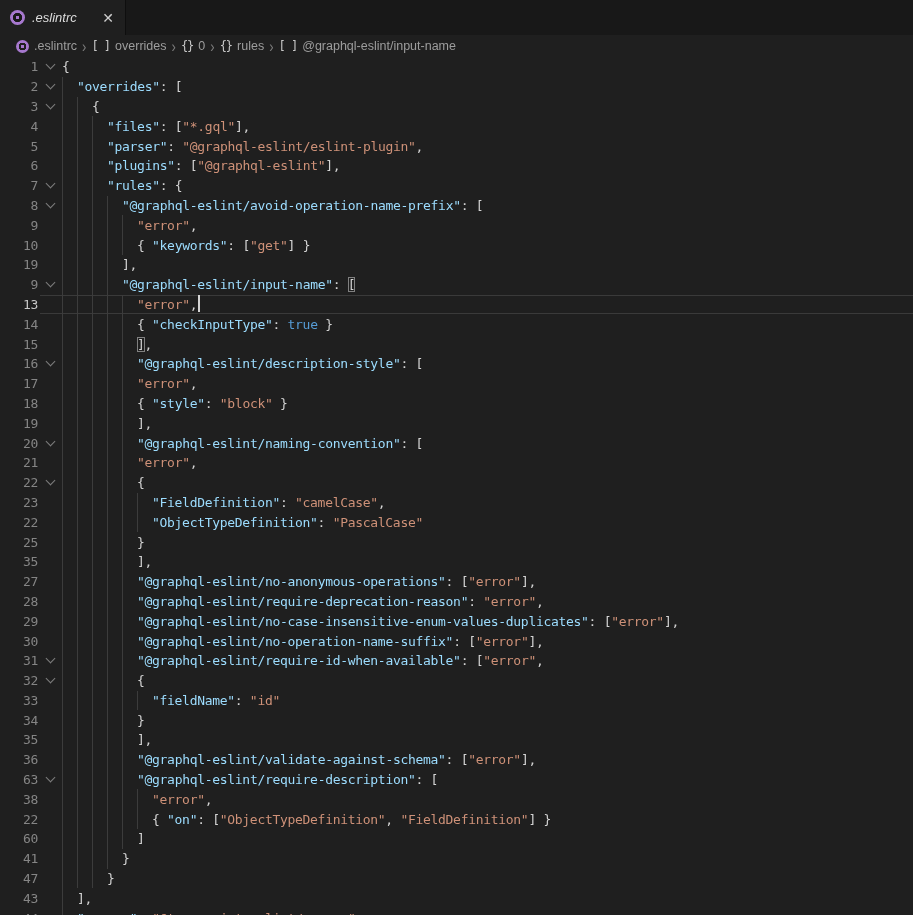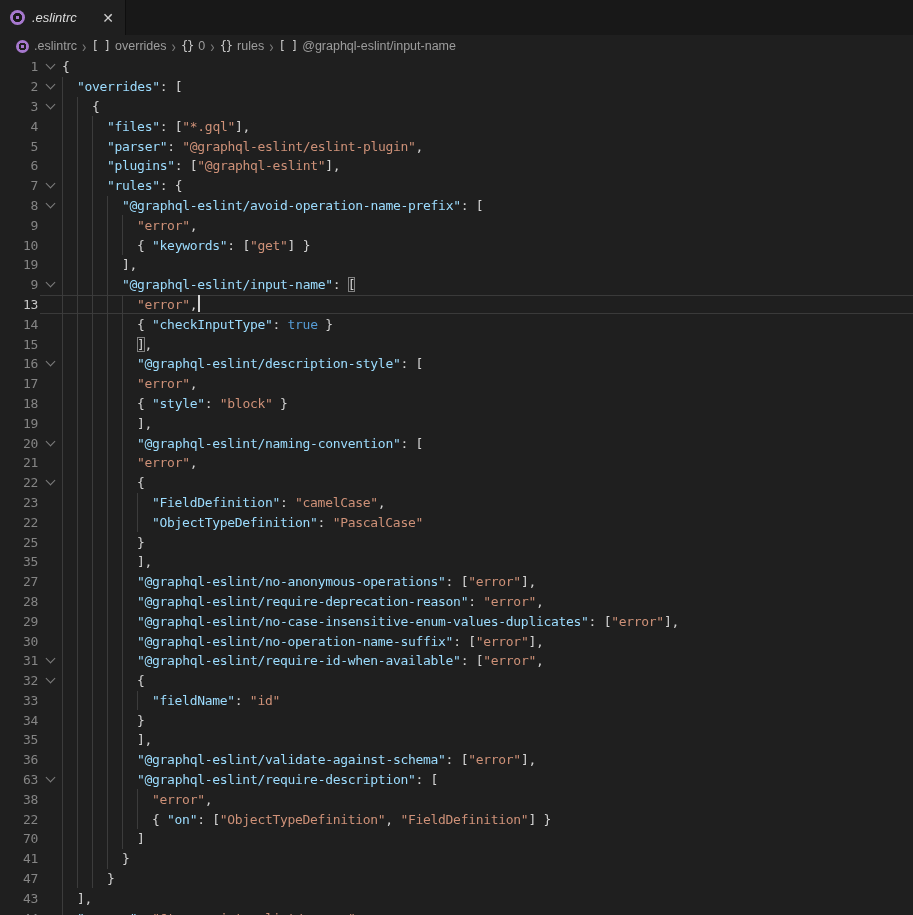--- a/index.html
+++ b/index.html
@@ -297,21 +297,21 @@
         <span class="ln">38</span>
         <span class="foldcell"></span>
         <span class="code" style="padding-left: 90px;"><span class="guide" style="left: 0px;"></span><span class="guide" style="left: 15px;"></span><span class="guide" style="left: 30px;"></span><span class="guide" style="left: 45px;"></span><span class="guide" style="left: 60px;"></span><span class="guide" style="left: 75px;"></span><span class="tk-s">"error"</span><span class="tk-p">,</span></span>
       </div>
       <div class="row">
         <span class="ln">22</span>
         <span class="foldcell"></span>
         <span class="code" style="padding-left: 90px;"><span class="guide" style="left: 0px;"></span><span class="guide" style="left: 15px;"></span><span class="guide" style="left: 30px;"></span><span class="guide" style="left: 45px;"></span><span class="guide" style="left: 60px;"></span><span class="guide" style="left: 75px;"></span><span class="tk-p">{ </span><span class="tk-k">"on"</span><span class="tk-p">: [</span><span class="tk-s">"ObjectTypeDefinition"</span><span class="tk-p">, </span><span class="tk-s">"FieldDefinition"</span><span class="tk-p">] }</span></span>
       </div>
       <div class="row">
-        <span class="ln">70</span>
+        <span class="ln">60</span>
         <span class="foldcell"></span>
         <span class="code" style="padding-left: 75px;"><span class="guide" style="left: 0px;"></span><span class="guide" style="left: 15px;"></span><span class="guide" style="left: 30px;"></span><span class="guide" style="left: 45px;"></span><span class="guide" style="left: 60px;"></span><span class="tk-p">]</span></span>
       </div>
       <div class="row">
         <span class="ln">41</span>
         <span class="foldcell"></span>
         <span class="code" style="padding-left: 60px;"><span class="guide" style="left: 0px;"></span><span class="guide" style="left: 15px;"></span><span class="guide" style="left: 30px;"></span><span class="guide" style="left: 45px;"></span><span class="tk-p">}</span></span>
       </div>
       <div class="row">
         <span class="ln">47</span>

